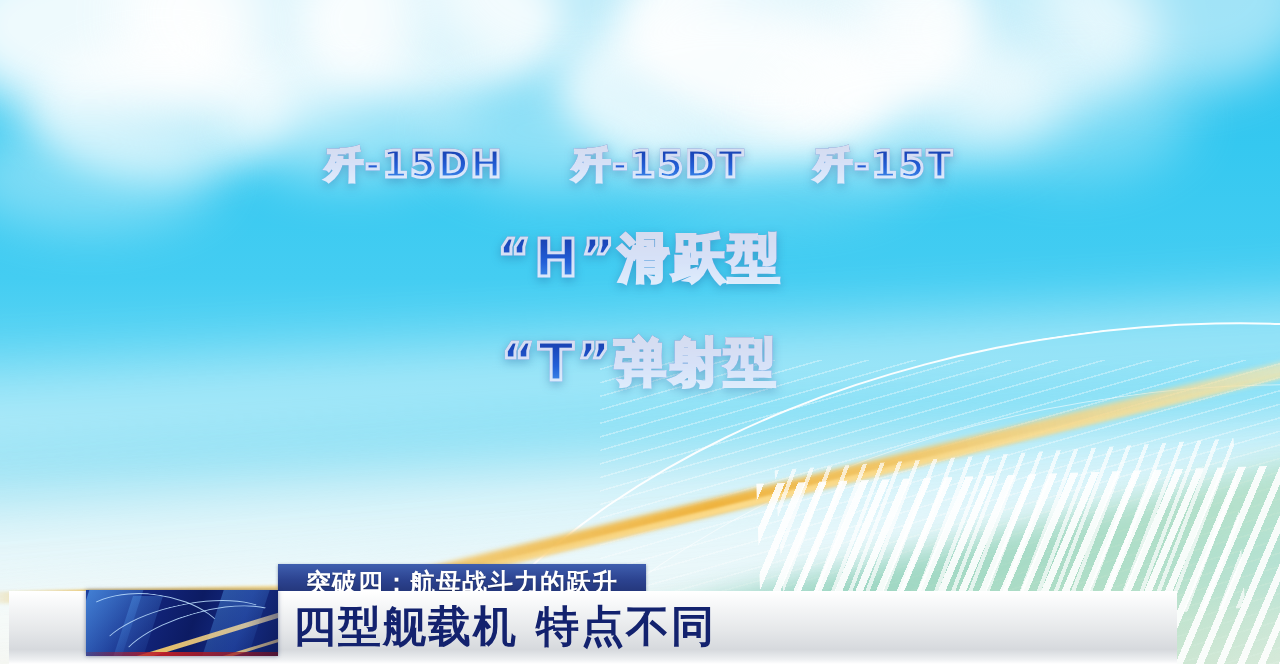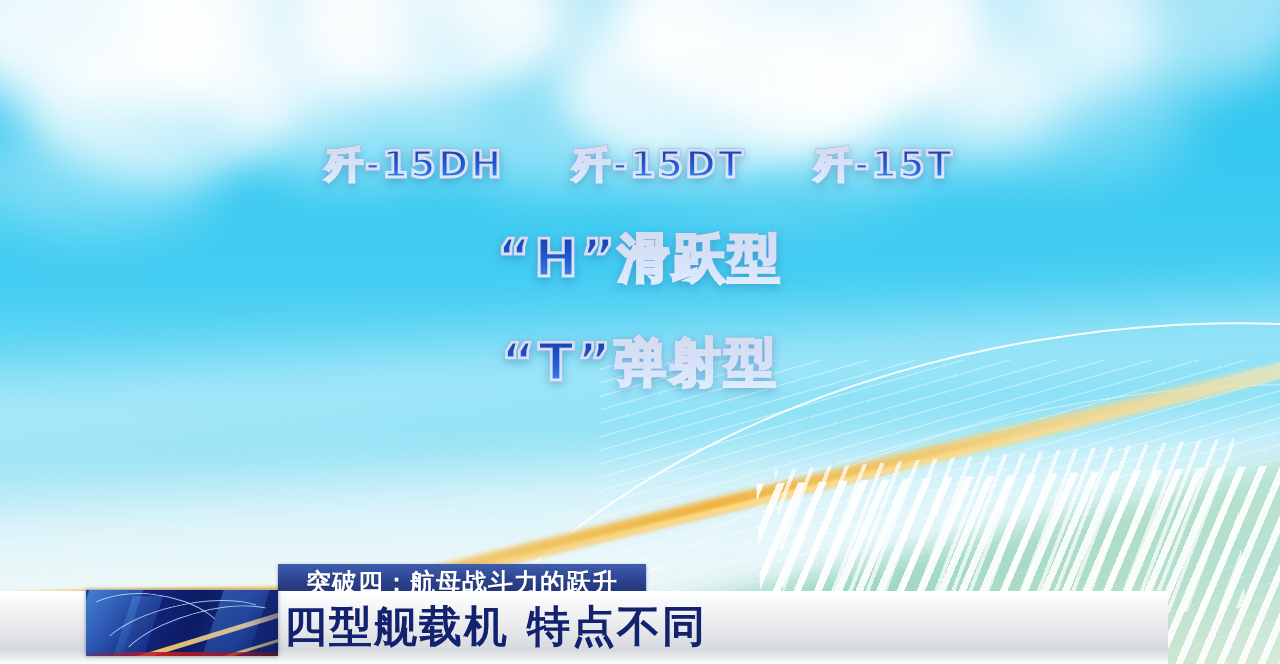--- a/index.html
+++ b/index.html
@@ -299,21 +299,21 @@
     color: #ffffff;
     font-size: 25px;
     font-weight: 700;
     letter-spacing: 1px;
     white-space: nowrap;
     font-family: "DejaVu Sans", "Liberation Sans", sans-serif;
     text-shadow: 0 1px 1px rgba(0,0,0,.35);
   }
   .title-bar {
     position: absolute;
-    left: 0;
+    left: 9px;
     bottom: 0;
     width: 1168px;
     height: 72px;
     background: linear-gradient(180deg,
       #ffffff 0%,
       #f6f7f8 18%,
       #e6e8ea 52%,
       #d6d9dd 80%,
       #eef0f2 94%,
       #ffffff 100%);

